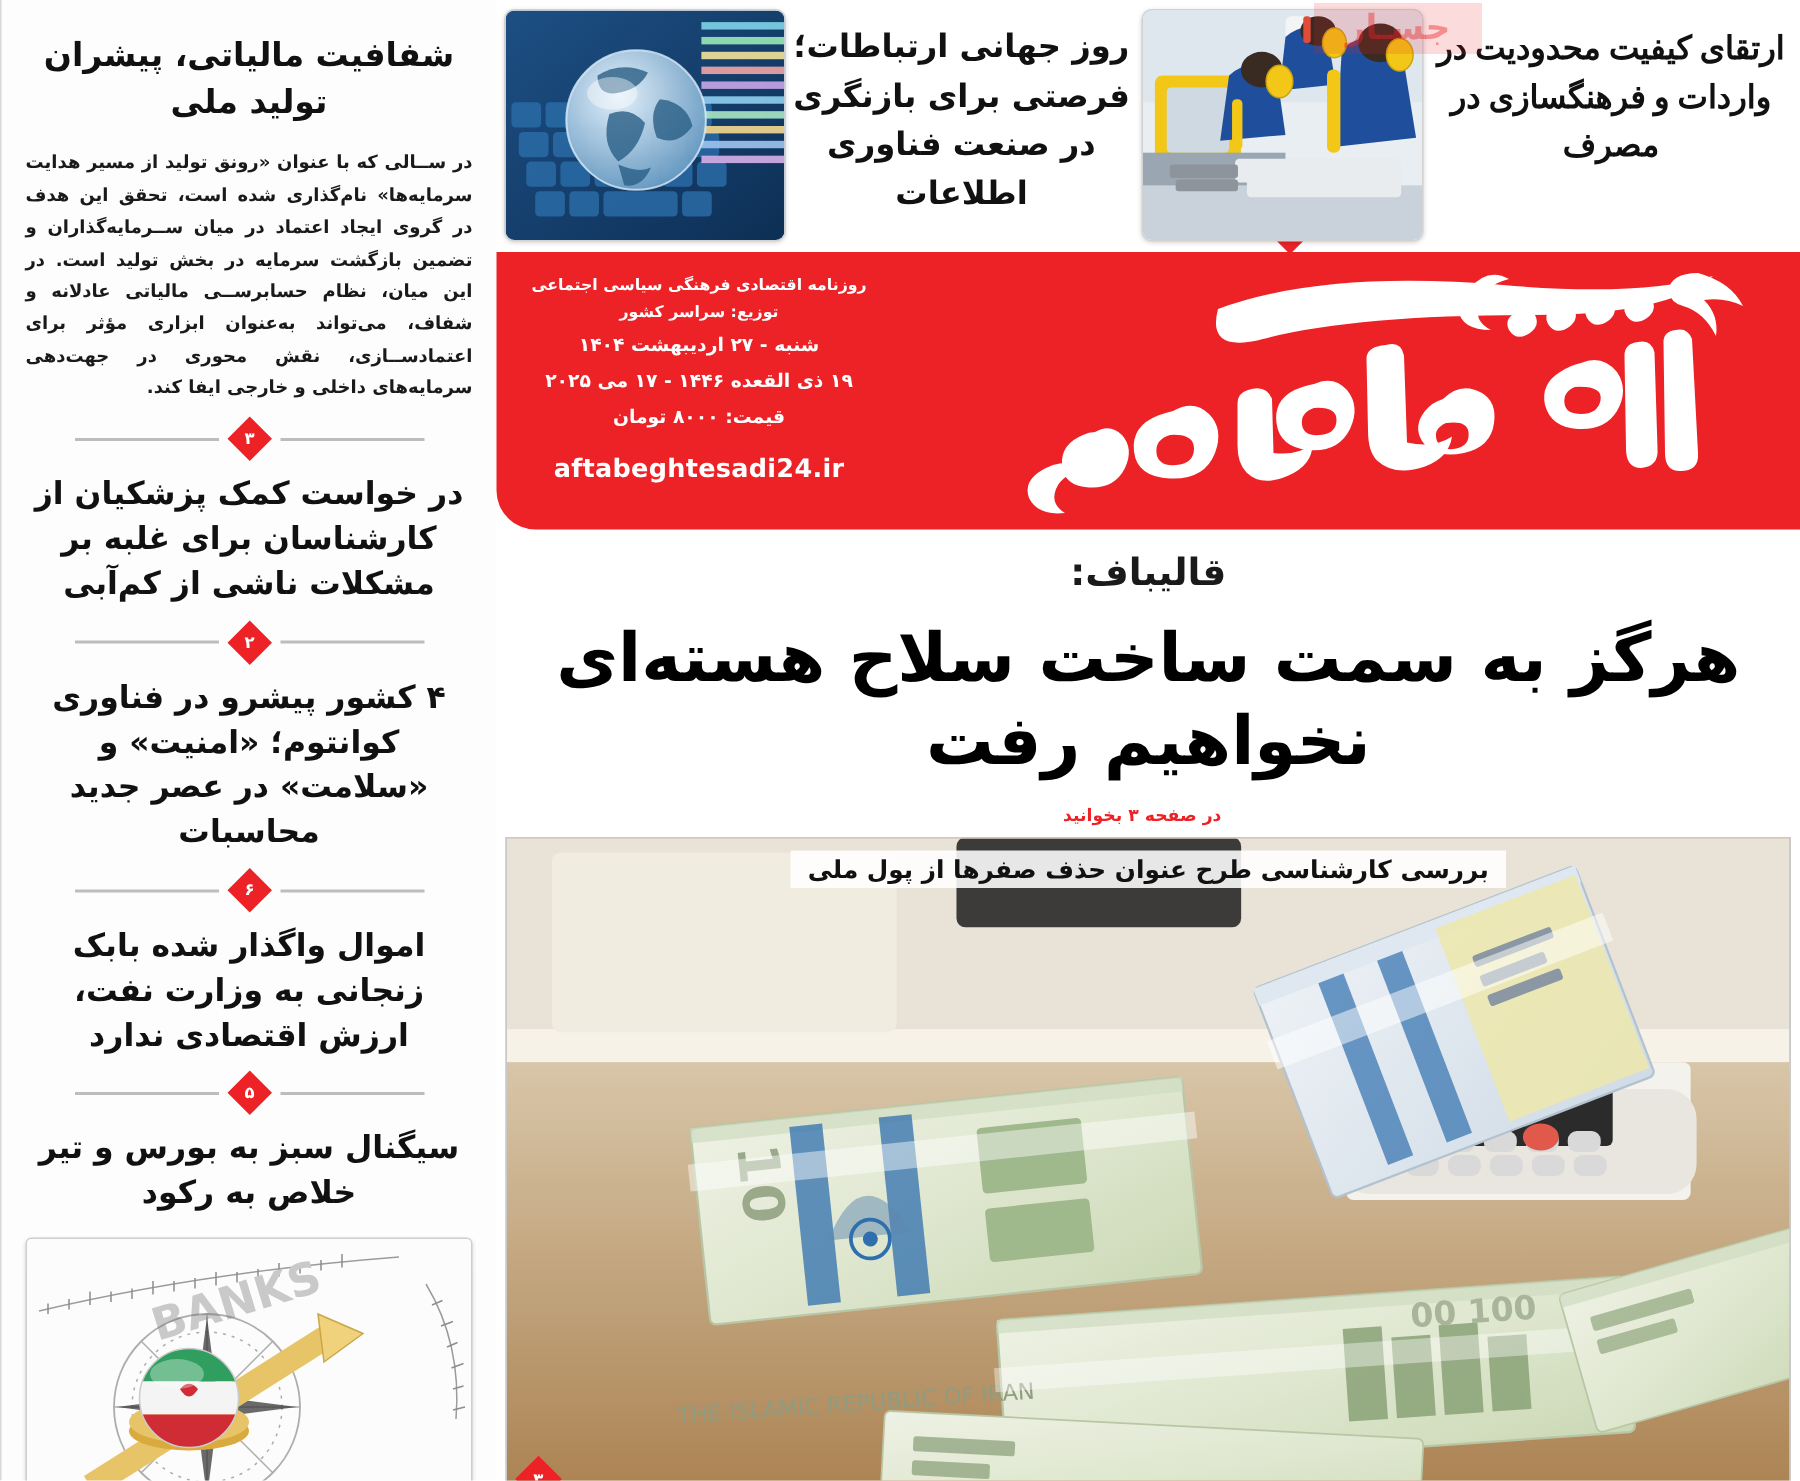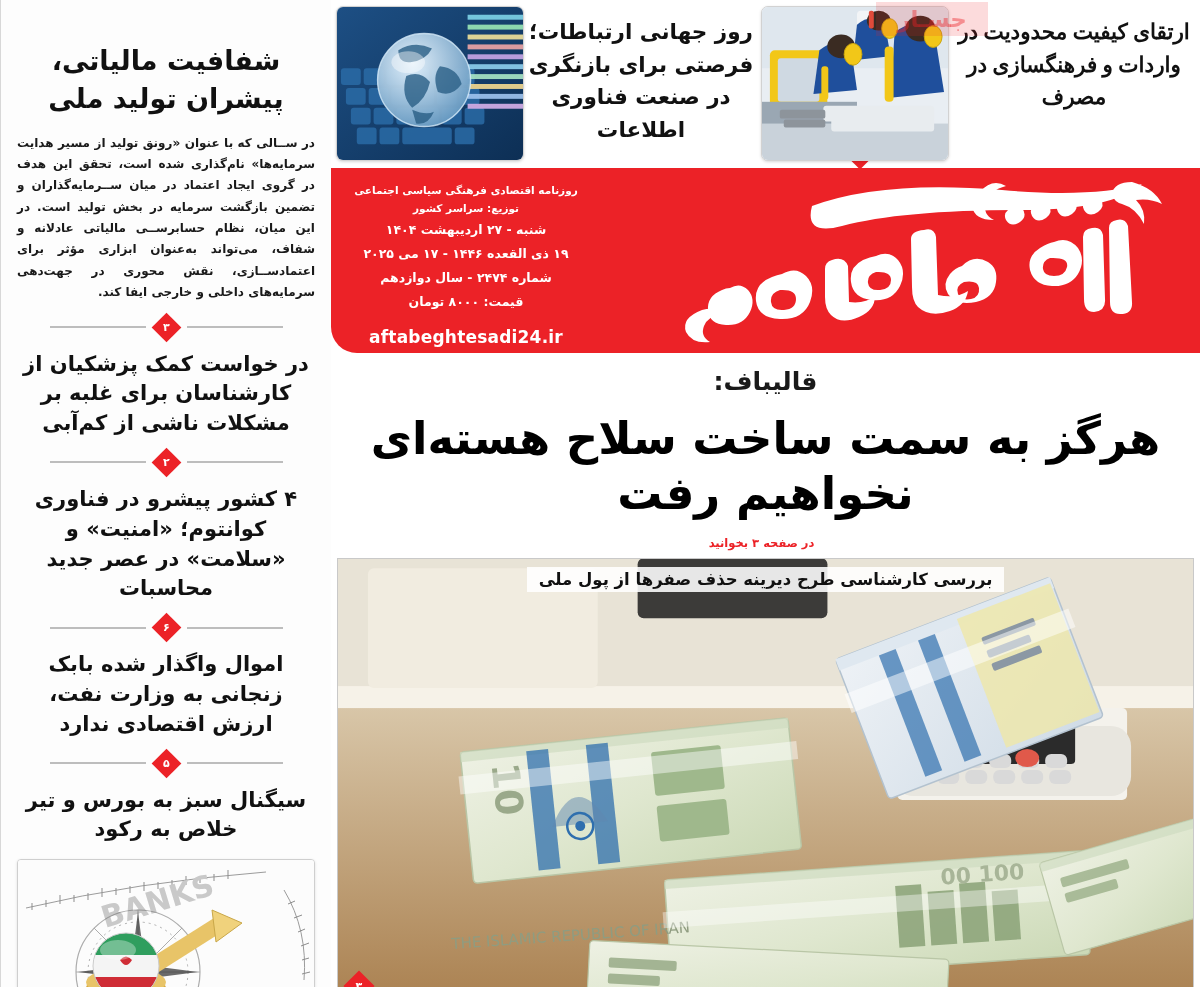--- a/index.html
+++ b/index.html
@@ -20,21 +20,21 @@
     border-left: 1px solid #d8d8d8;
     padding: 14px 16px 0 16px;
   }
   .sb-headline {
     text-align: center;
     font-weight: bold;
     color: #111;
     line-height: 1.42;
     letter-spacing: -0.2px;
   }
-  .sb-lead { font-size: 27px; margin-top: 28px; }
+  .sb-lead { font-size: 22px; margin-top: 8px; }
   .sb-h2   { font-size: 21px; }
   .sb-body {
     font-size: 12px;
     line-height: 1.78;
     text-align: justify;
     color: #1a1a1a;
     font-weight: bold;
     margin-top: 14px;
   }
   .divider {
@@ -378,21 +378,20 @@
     <div class="watermark">جسـار</div>
   </header>
 
   <section class="masthead">
 
     <div class="imprint">
       <div class="tiny">روزنامه اقتصادی فرهنگی سیاسی اجتماعی</div>
       <div class="tiny">توزیع: سراسر کشور</div>
       <div>شنبه - ۲۷ اردیبهشت ۱۴۰۴</div>
       <div>۱۹ ذی القعده ۱۴۴۶ - ۱۷ می ۲۰۲۵</div>
-      <div>شماره ۲۴۷۴ - سال دوازدهم</div>
       <div>قیمت: ۸۰۰۰ تومان</div>
       <div class="site">aftabeghtesadi24.ir</div>
     </div>
 
     <div class="logo-wrap">
       <svg viewBox="0 0 520 180" aria-hidden="true">
         <g fill="#ffffff">
           <path d="M470 12 q22 6 30 22 q-12 -6 -26 -4 q10 10 8 24 q-8 -16 -22 -20 q-8 -2 -10 -10 q2 -12 20 -12z"></path>
           <path d="M455 50 q8 -2 11 6 l4 76 q1 12 -12 12 q-10 0 -10 -12 l-1 -74 q0 -7 8 -8z"></path>
           <path d="M430 58 q9 -2 11 7 l2 64 q1 12 -11 13 q-10 0 -10 -13 l-1 -62 q0 -8 9 -9z"></path>
@@ -525,21 +524,21 @@
           <rect x="712" y="282" width="180" height="96" rx="4" fill="url(#noteg)" stroke="#b9c6a6" stroke-width="1.2"></rect>
           <rect x="712" y="282" width="180" height="9" fill="#cfdcc0" opacity=".7"></rect>
           <g fill="#9bb089" opacity=".8">
             <rect x="728" y="302" width="70" height="10" rx="2"></rect>
             <rect x="728" y="318" width="54" height="10" rx="2"></rect>
           </g>
         </g>
       </svg>
 
       <figcaption class="cap-kicker">
-        <span>بررسی کارشناسی طرح دیرینه حذف صفرها از پول ملی</span>
+        <span>بررسی کارشناسی طرح عنوان حذف صفرها از پول ملی</span>
       </figcaption>
 
 
       <div class="corner-badge" id="badge-main">
         <span>۳</span>
       </div>
     </figure>
   </main>
 
 </div>

